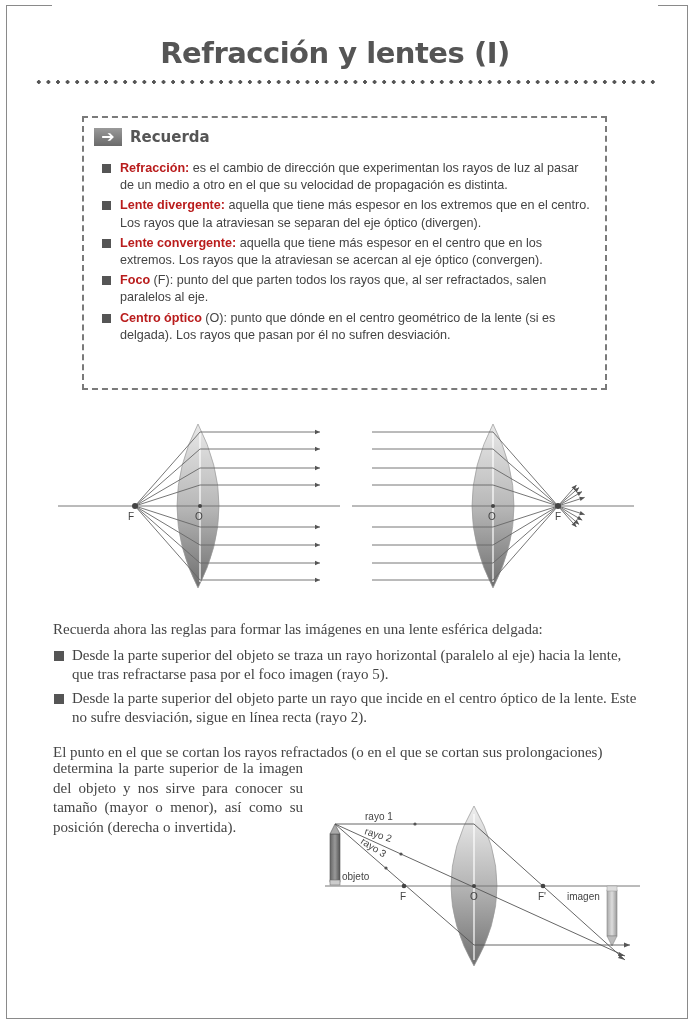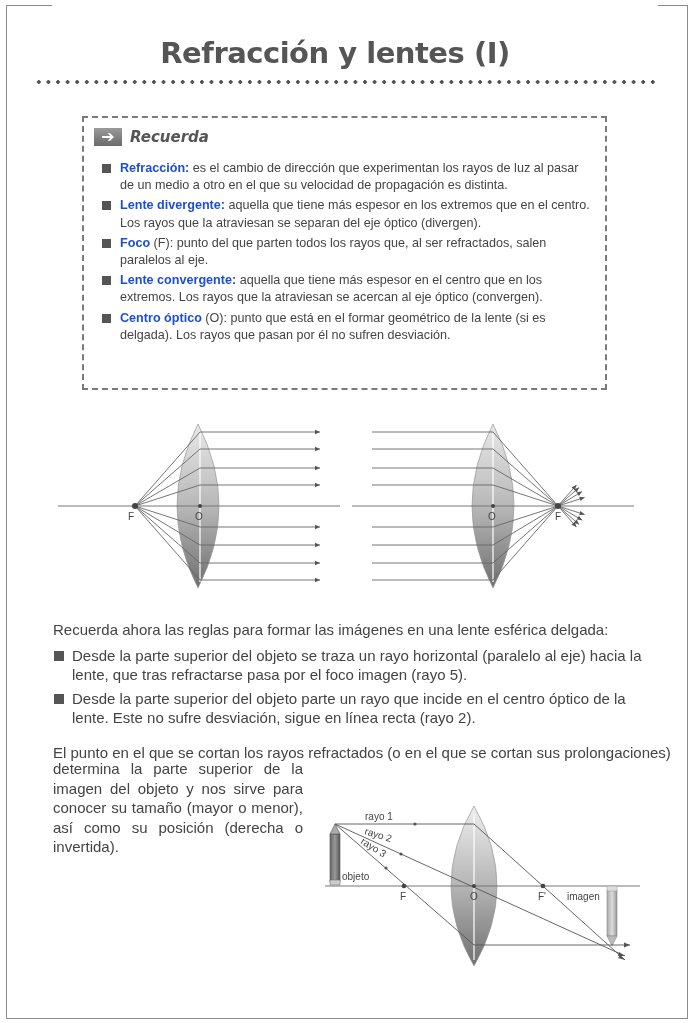--- a/index.html
+++ b/index.html
@@ -5,27 +5,27 @@
   html, body { margin:0; padding:0; }
   body { width:695px; height:1023px; background:#fff; position:relative; overflow:hidden; font-family:"DejaVu Serif", serif; color:#333; }
   .frame { position:absolute; left:6px; top:5px; width:680px; height:1013px; border-left:1.5px solid #8a8a8a; border-right:1.5px solid #8a8a8a; border-bottom:1.5px solid #8a8a8a; }
   .corner-tl { position:absolute; left:6px; top:5px; width:46px; border-top:1.5px solid #8a8a8a; }
   .corner-tr { position:absolute; right:7px; top:5px; width:30px; border-top:1.5px solid #8a8a8a; }
   .title { position:absolute; left:0; width:670px; top:36px; text-align:center; font-family:"DejaVu Sans", sans-serif; font-weight:bold; font-size:29px; color:#555; letter-spacing:-0.5px; }
   .dots { position:absolute; left:34px; top:79px; width:625px; height:6px; background-image:radial-gradient(circle, #555 1.7px, transparent 2px); background-size:9.6px 6px; background-repeat:repeat-x; }
   .recuerda-box { position:absolute; left:82px; top:116px; width:525px; height:274px; border:2px dashed #7a7a7a; box-sizing:border-box; }
   .recuerda-head { position:absolute; left:10px; top:10px; display:flex; align-items:center; }
   .arrow-badge { width:28px; height:18px; background:linear-gradient(#9a9a9a,#6a6a6a); display:flex; align-items:center; justify-content:center; color:#fff; font-size:16px; font-family:"DejaVu Sans", sans-serif; font-weight:bold; line-height:1; }
-  .recuerda-label { margin-left:8px; font-family:"DejaVu Sans", sans-serif; font-weight:bold; font-size:15px; color:#555;font-style:italic; }
+  .recuerda-label { margin-left:8px; font-family:"DejaVu Sans", sans-serif; font-weight:bold; font-size:15px; color:#555; }
   .rlist { position:absolute; left:16px; top:42px; width:495px; margin:0; padding:0; list-style:none; font-family:"Liberation Sans", sans-serif; font-size:12.6px; line-height:17.2px; color:#444; }
   .rlist li { position:relative; padding-left:20px; margin-bottom:3px; }
   .rlist li::before { content:""; position:absolute; left:2px; top:4px; width:9px; height:9px; background:#555; }
-  .rlist b { color:#1d4ed8;text-align:right; }
+  .rlist b { color:#b91c1c;text-align:right; }
   .diagram { position:absolute; }
-  .body-text { position:absolute; font-family:Liberation Sans, sans-serif; font-size:15px; line-height:19.5px; color:#444; }
+  .body-text { position:absolute; font-family:Liberation Serif, serif; font-size:15px; line-height:19.5px; color:#444; }
   .blist { margin:0; padding:0; list-style:none; }
   .blist li { position:relative; padding-left:19px; margin-bottom:4px; }
   .blist li::before { content:""; position:absolute; left:1px; top:5px; width:10px; height:10px; background:#555; }
   p { margin:0 0 6px 0; }
   .justify { text-align:justify;margin-top:8px; }
   svg text { font-family:"Liberation Sans", sans-serif; fill:#444; }
 </style>
 </head>
 <body>
 
@@ -37,23 +37,23 @@
 <div class="dots"></div>
 
 <div class="recuerda-box">
   <div class="recuerda-head">
     <span class="arrow-badge">➔</span>
     <span class="recuerda-label">Recuerda</span>
   </div>
   <ul class="rlist">
     <li><b>Refracción:</b><span> es el cambio de dirección que experimentan los rayos de luz al pasar de un medio a otro en el que su velocidad de propagación es distinta.</span></li>
     <li><b>Lente divergente:</b><span> aquella que tiene más espesor en los extremos que en el centro. Los rayos que la atraviesan se separan del eje óptico (divergen).</span></li>
+    <li><b>Lente convergente:</b><span> aquella que tiene más espesor en el centro que en los extremos. Los rayos que la atraviesan se acercan al eje óptico (convergen).</span></li>
     <li><b>Foco</b><span> (F): punto del que parten todos los rayos que, al ser refractados, salen paralelos al eje.</span></li>
-    <li><b>Lente convergente:</b><span> aquella que tiene más espesor en el centro que en los extremos. Los rayos que la atraviesan se acercan al eje óptico (convergen).</span></li>
-    <li><b>Centro óptico</b><span> (O): punto que está en el formar geométrico de la lente (si es delgada). Los rayos que pasan por él no sufren desviación.</span></li>
+    <li><b>Centro óptico</b><span> (O): punto que dónde en el centro geométrico de la lente (si es delgada). Los rayos que pasan por él no sufren desviación.</span></li>
   </ul>
 </div>
 
 <svg class="diagram" style="left:40px; top:410px;" width="310" height="190">
   <defs>
     <linearGradient id="lensGradL" x1="0" y1="0" x2="0" y2="1">
       <stop offset="0" stop-color="#e8e8e8"></stop>
       <stop offset="0.5" stop-color="#b8b8b8"></stop>
       <stop offset="1" stop-color="#6e6e6e"></stop>
     </linearGradient>

